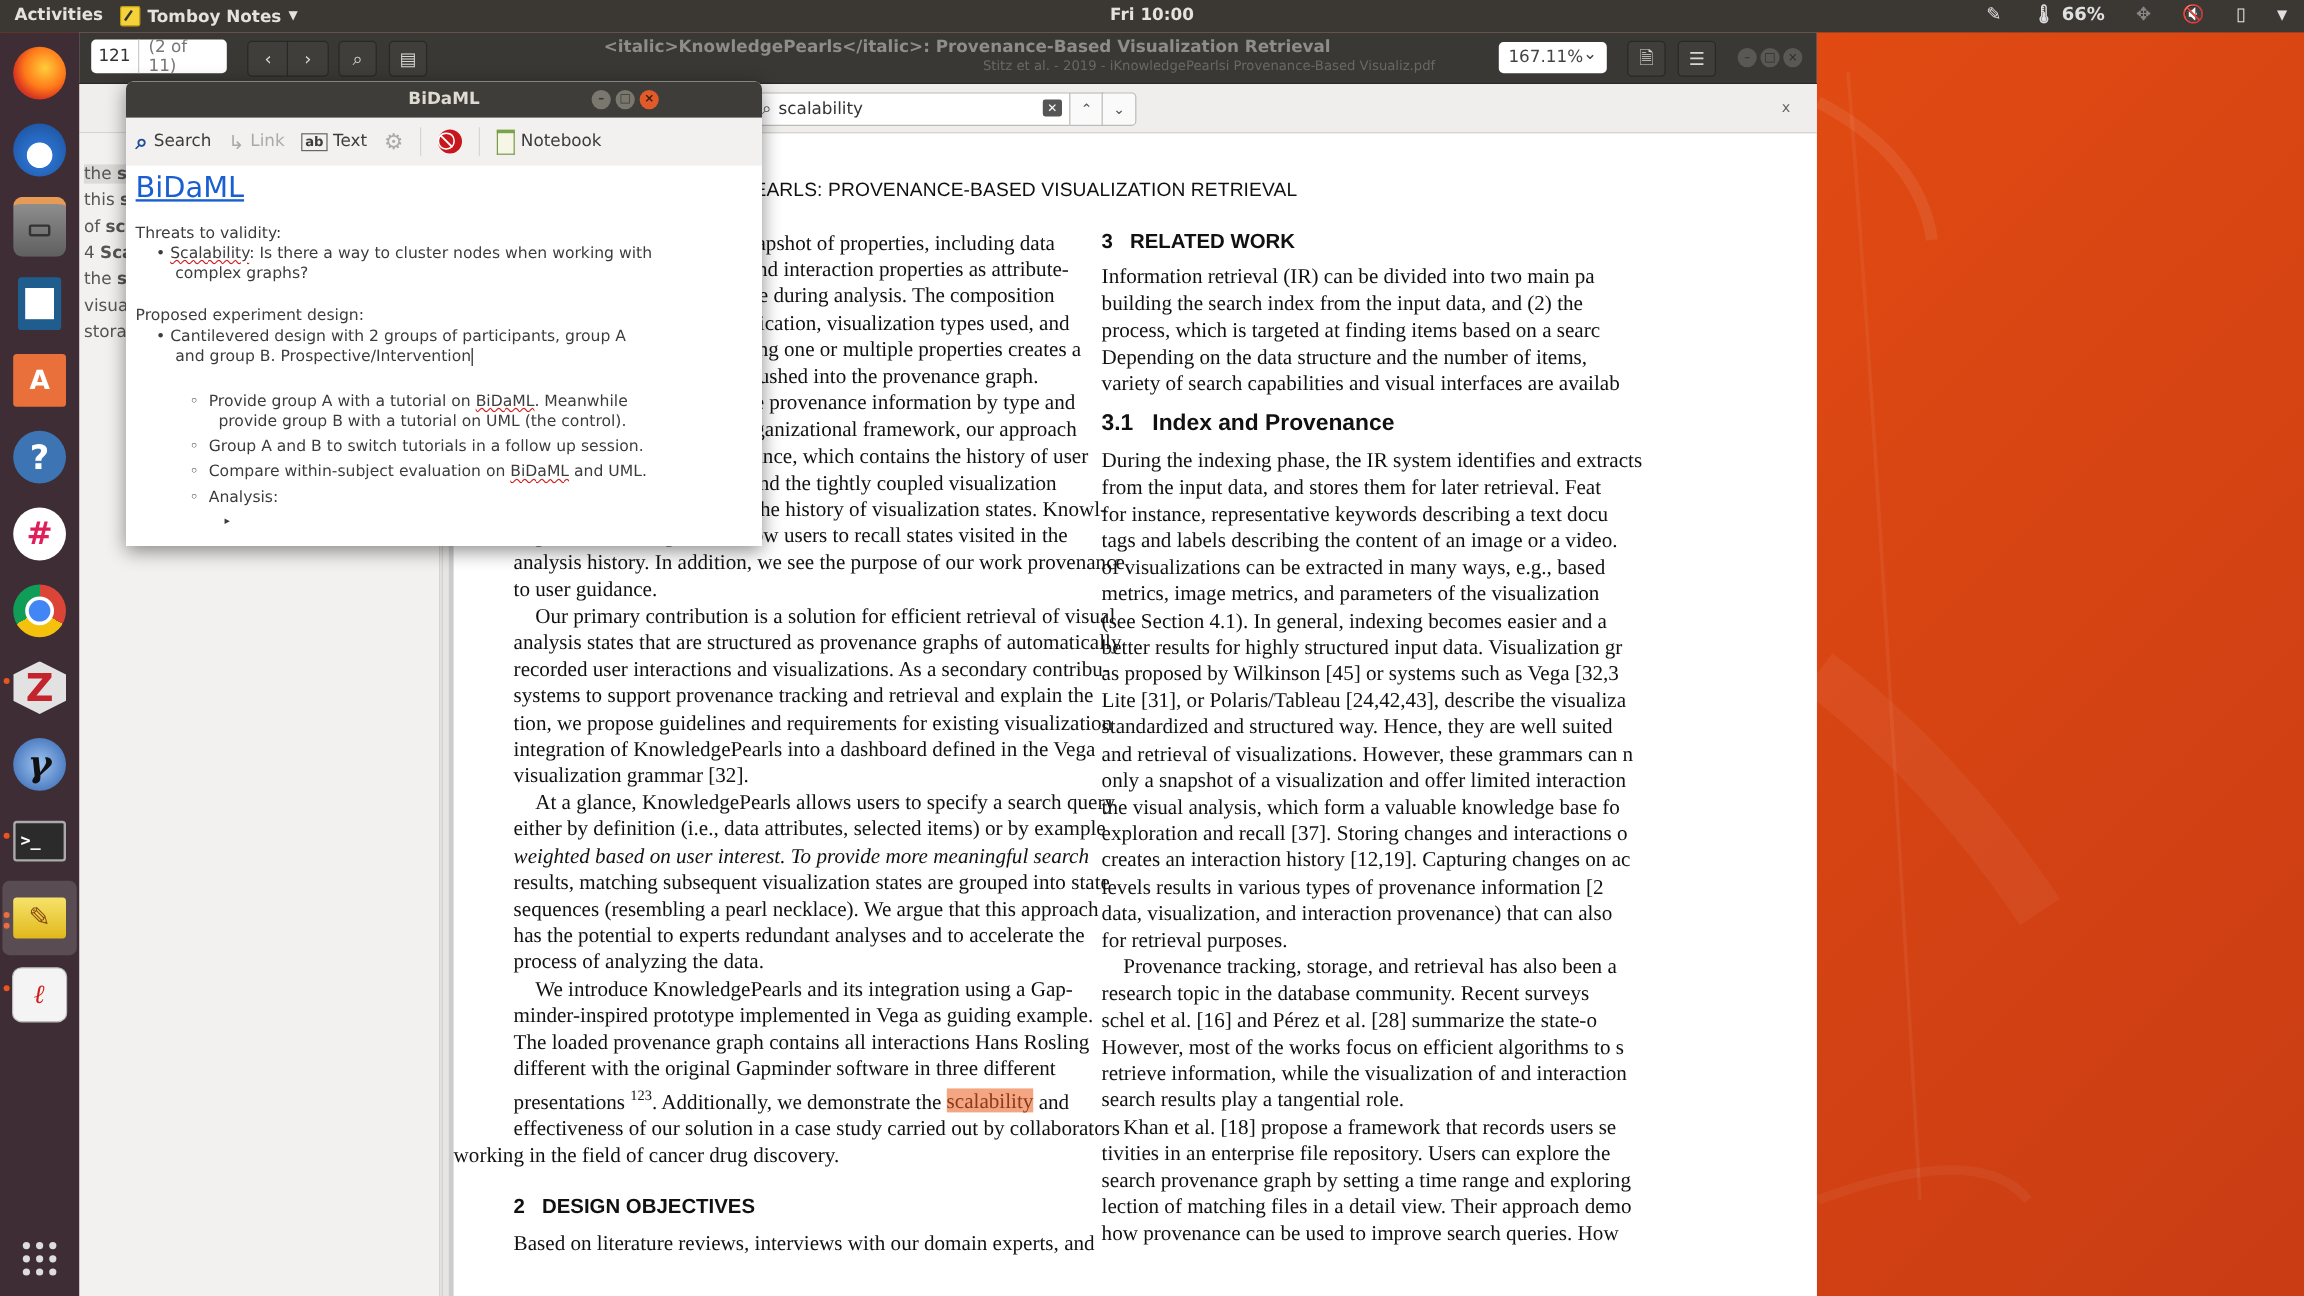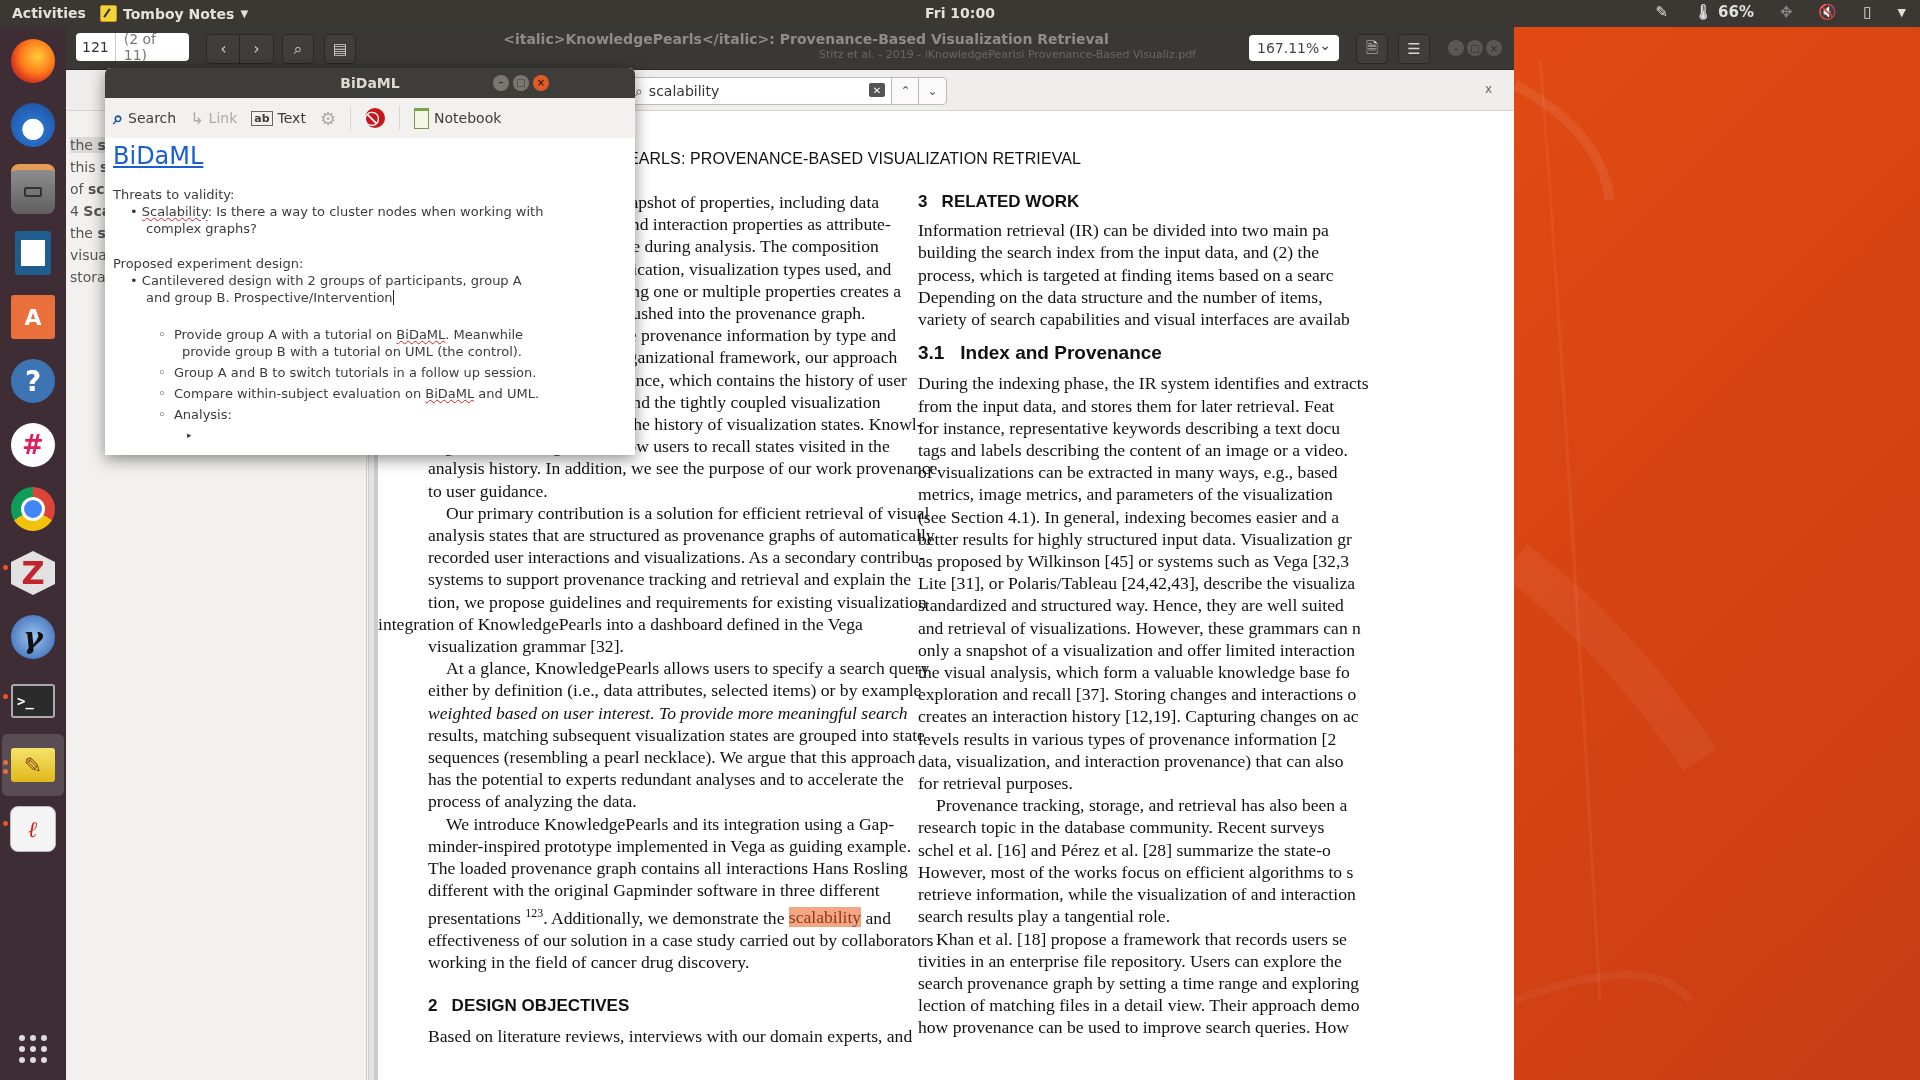--- a/index.html
+++ b/index.html
@@ -252,36 +252,36 @@
           <span class="ln" style="padding-left:140px;">ith the system, and the tightly coupled visualization</span>
           <span class="ln" style="padding-left:140px;">hich comprises the history of visualization states. Knowl-</span>
           <span class="ln" style="padding-left:50px;">edgePearls is designed to allow users to recall states visited in the</span>
           <span class="ln" style="padding-left:50px;">analysis history. In addition, we see the purpose of our work provenance</span>
           <span class="ln" style="padding-left:50px;">to user guidance.</span>
           <span class="ln" style="padding-left:68px;">Our primary contribution is a solution for efficient retrieval of visual</span>
           <span class="ln" style="padding-left:50px;">analysis states that are structured as provenance graphs of automatically</span>
           <span class="ln" style="padding-left:50px;">recorded user interactions and visualizations. As a secondary contribu-</span>
           <span class="ln" style="padding-left:50px;">systems to support provenance tracking and retrieval and explain the</span>
           <span class="ln" style="padding-left:50px;">tion, we propose guidelines and requirements for existing visualization</span>
-          <span class="ln" style="">integration of KnowledgePearls into a dashboard defined in the Vega</span>
+          <span class="ln" style="padding-left:50px;">integration of KnowledgePearls into a dashboard defined in the Vega</span>
           <span class="ln" style="padding-left:50px;">visualization grammar [32].</span>
           <span class="ln" style="padding-left:68px;">At a glance, KnowledgePearls allows users to specify a search query</span>
           <span class="ln" style="padding-left:50px;">either by definition (i.e., data attributes, selected items) or by example</span>
           <span class="ln" style="padding-left:50px;font-style:italic;">weighted based on user interest. To provide more meaningful search</span>
           <span class="ln" style="padding-left:50px;">results, matching subsequent visualization states are grouped into state</span>
           <span class="ln" style="padding-left:50px;">sequences (resembling a pearl necklace). We argue that this approach</span>
           <span class="ln" style="padding-left:50px;">has the potential to experts redundant analyses and to accelerate the</span>
           <span class="ln" style="padding-left:50px;">process of analyzing the data.</span>
           <span class="ln" style="padding-left:68px;">We introduce KnowledgePearls and its integration using a Gap-</span>
           <span class="ln" style="padding-left:50px;">minder-inspired prototype implemented in Vega as guiding example.</span>
           <span class="ln" style="padding-left:50px;">The loaded provenance graph contains all interactions Hans Rosling</span>
           <span class="ln" style="padding-left:50px;">different with the original Gapminder software in three different</span>
           <span class="ln" style="padding-left:50px;">presentations <sup style="font-size: 12px;">123</sup>. Additionally, we demonstrate the <span class="hl">scalability</span> and</span>
           <span class="ln" style="padding-left:50px;">effectiveness of our solution in a case study carried out by collaborators</span>
-          <span class="ln" style="padding-left:50px;">working in the field of cancer drug discovery.</span>
+          <span class="ln" style="">working in the field of cancer drug discovery.</span>
           <span class="ln">&nbsp;</span>
           <span class="ln sechead" style="padding-left: 50px; font-size: 17px;">2&nbsp;&nbsp;&nbsp;DESIGN OBJECTIVES</span>
           <span class="ln" style="line-height:8px;">&nbsp;</span>
           <span class="ln" style="padding-left:50px;">Based on literature reviews, interviews with our domain experts, and</span>
         </div>
 
       <div class="col" id="rightcol" style="left:540px;top:80px;width:640px;">
           <span class="ln sechead" style="margin-bottom: 6px; font-size: 17px;">3&nbsp;&nbsp;&nbsp;RELATED WORK</span>
           <span class="ln">Information retrieval (IR) can be divided into two main pa</span>
           <span class="ln">building the search index from the input data, and (2) the</span>

